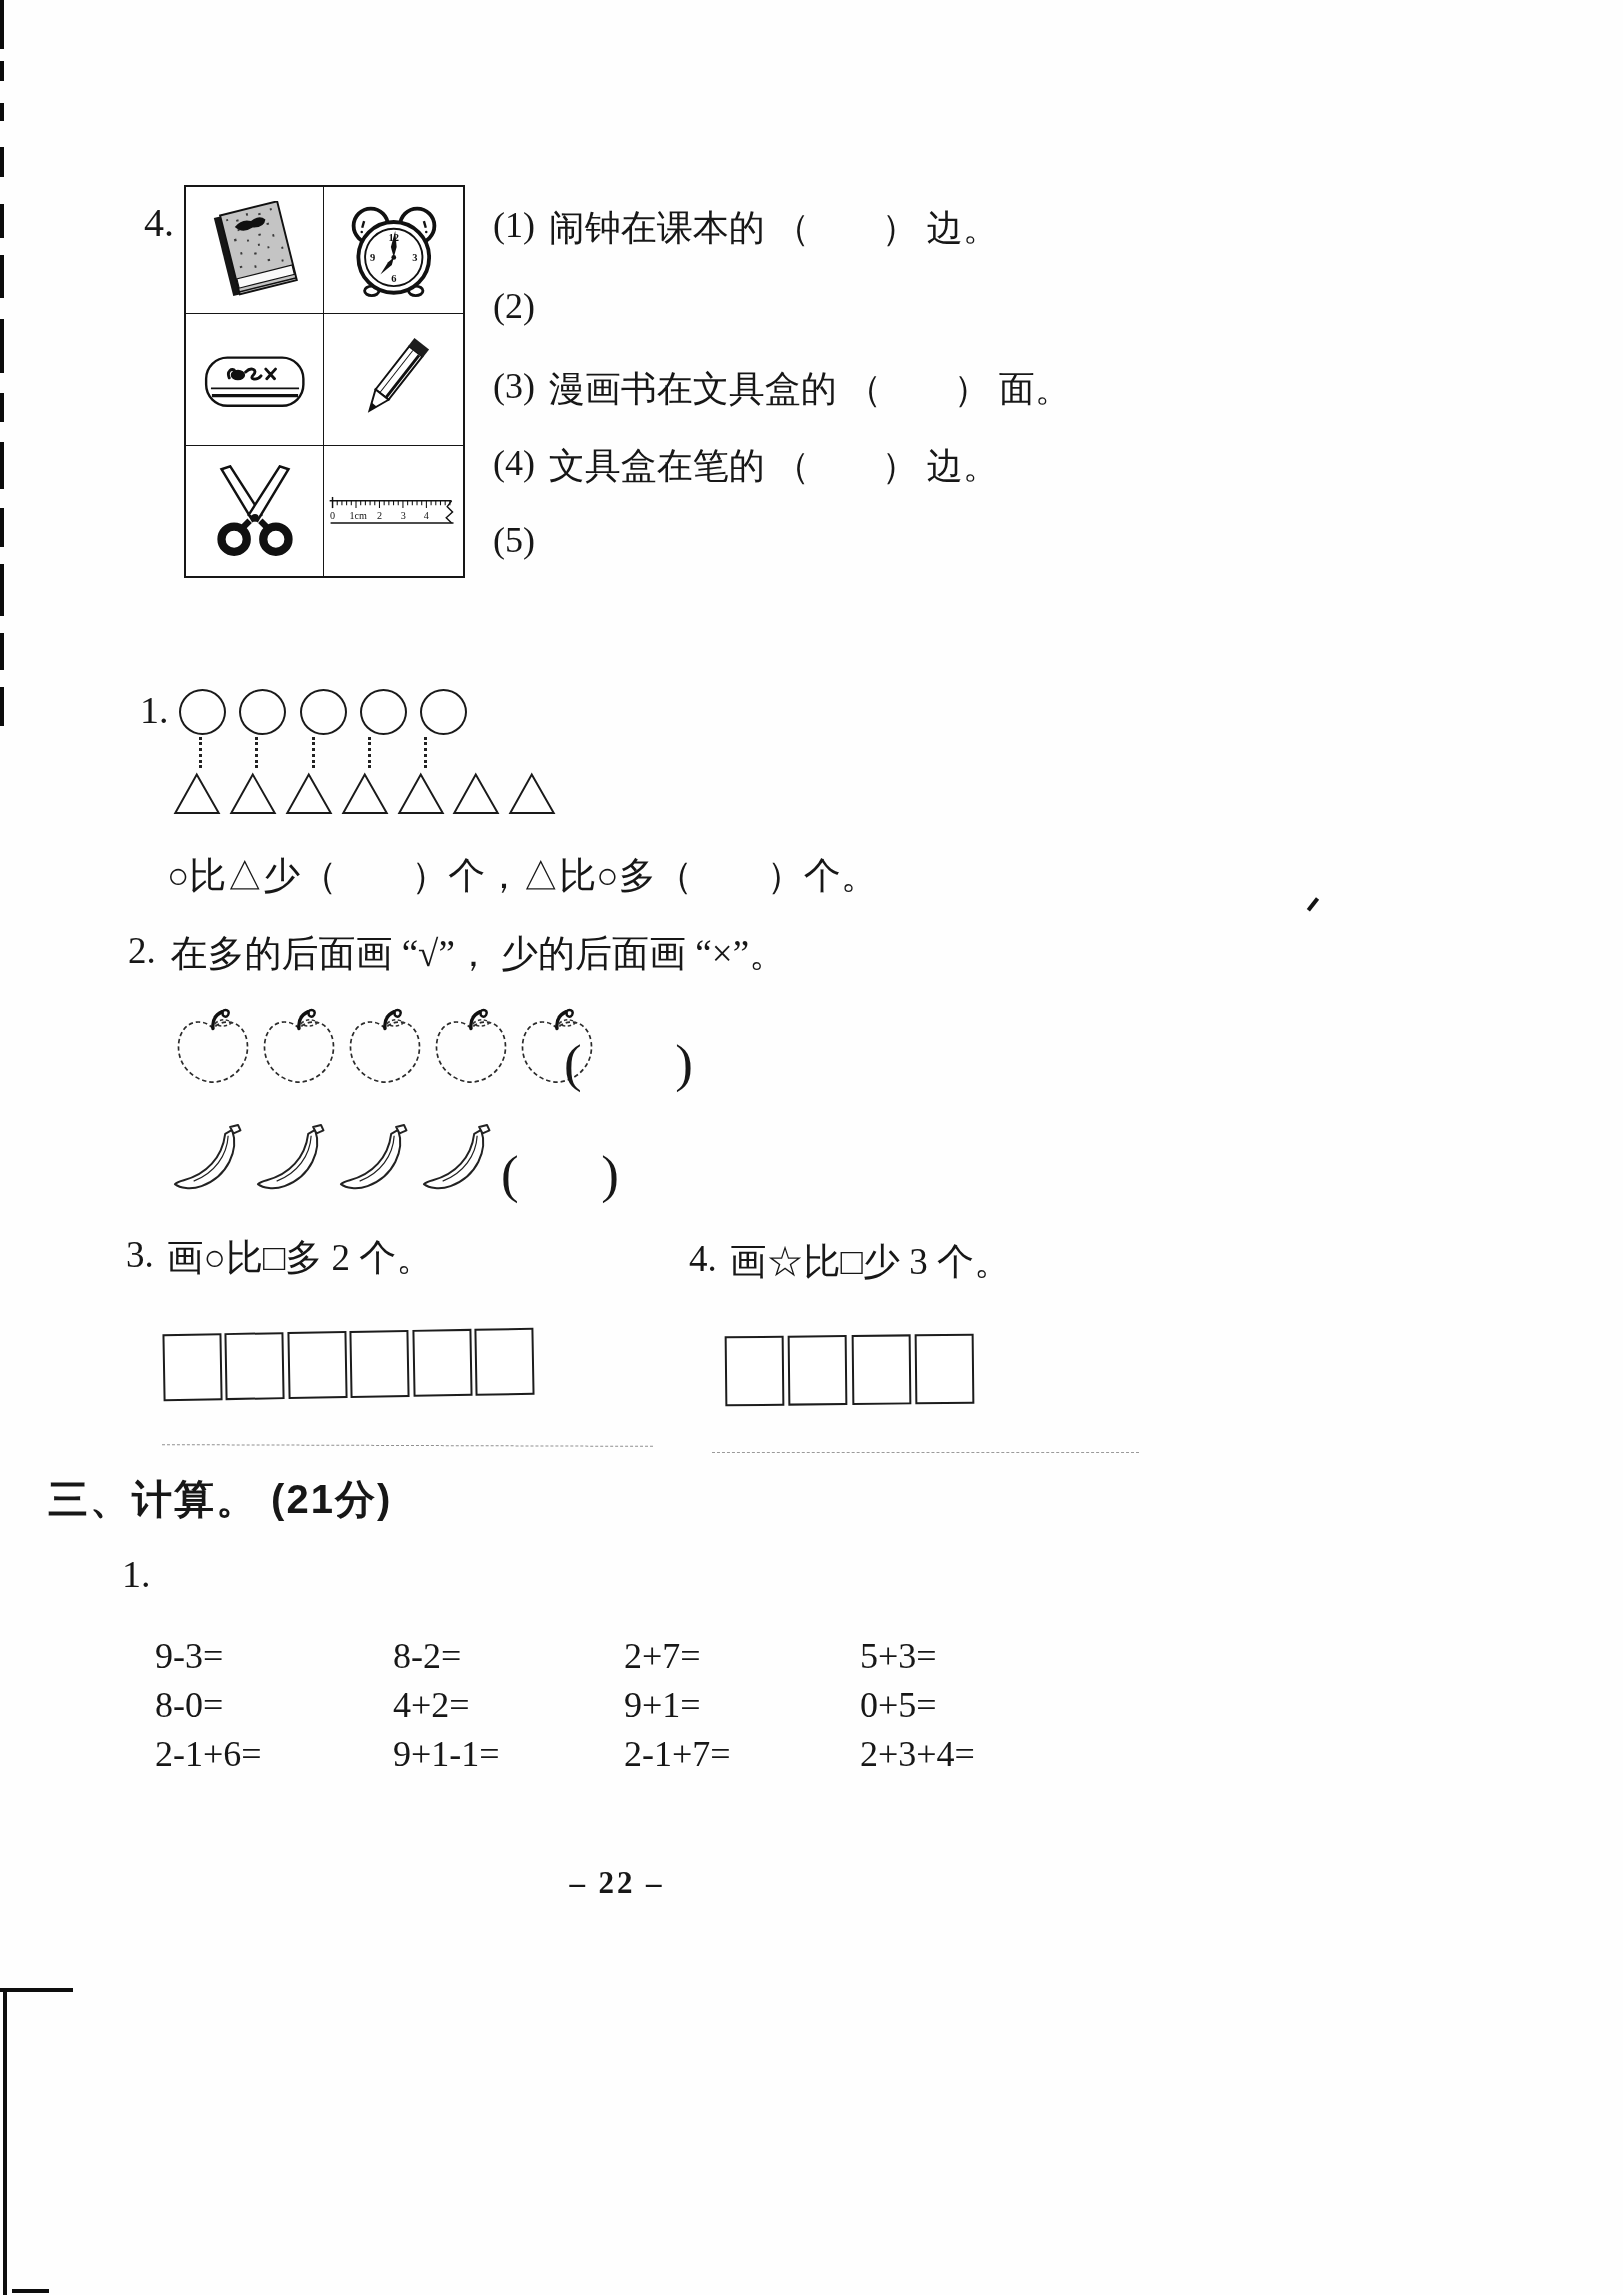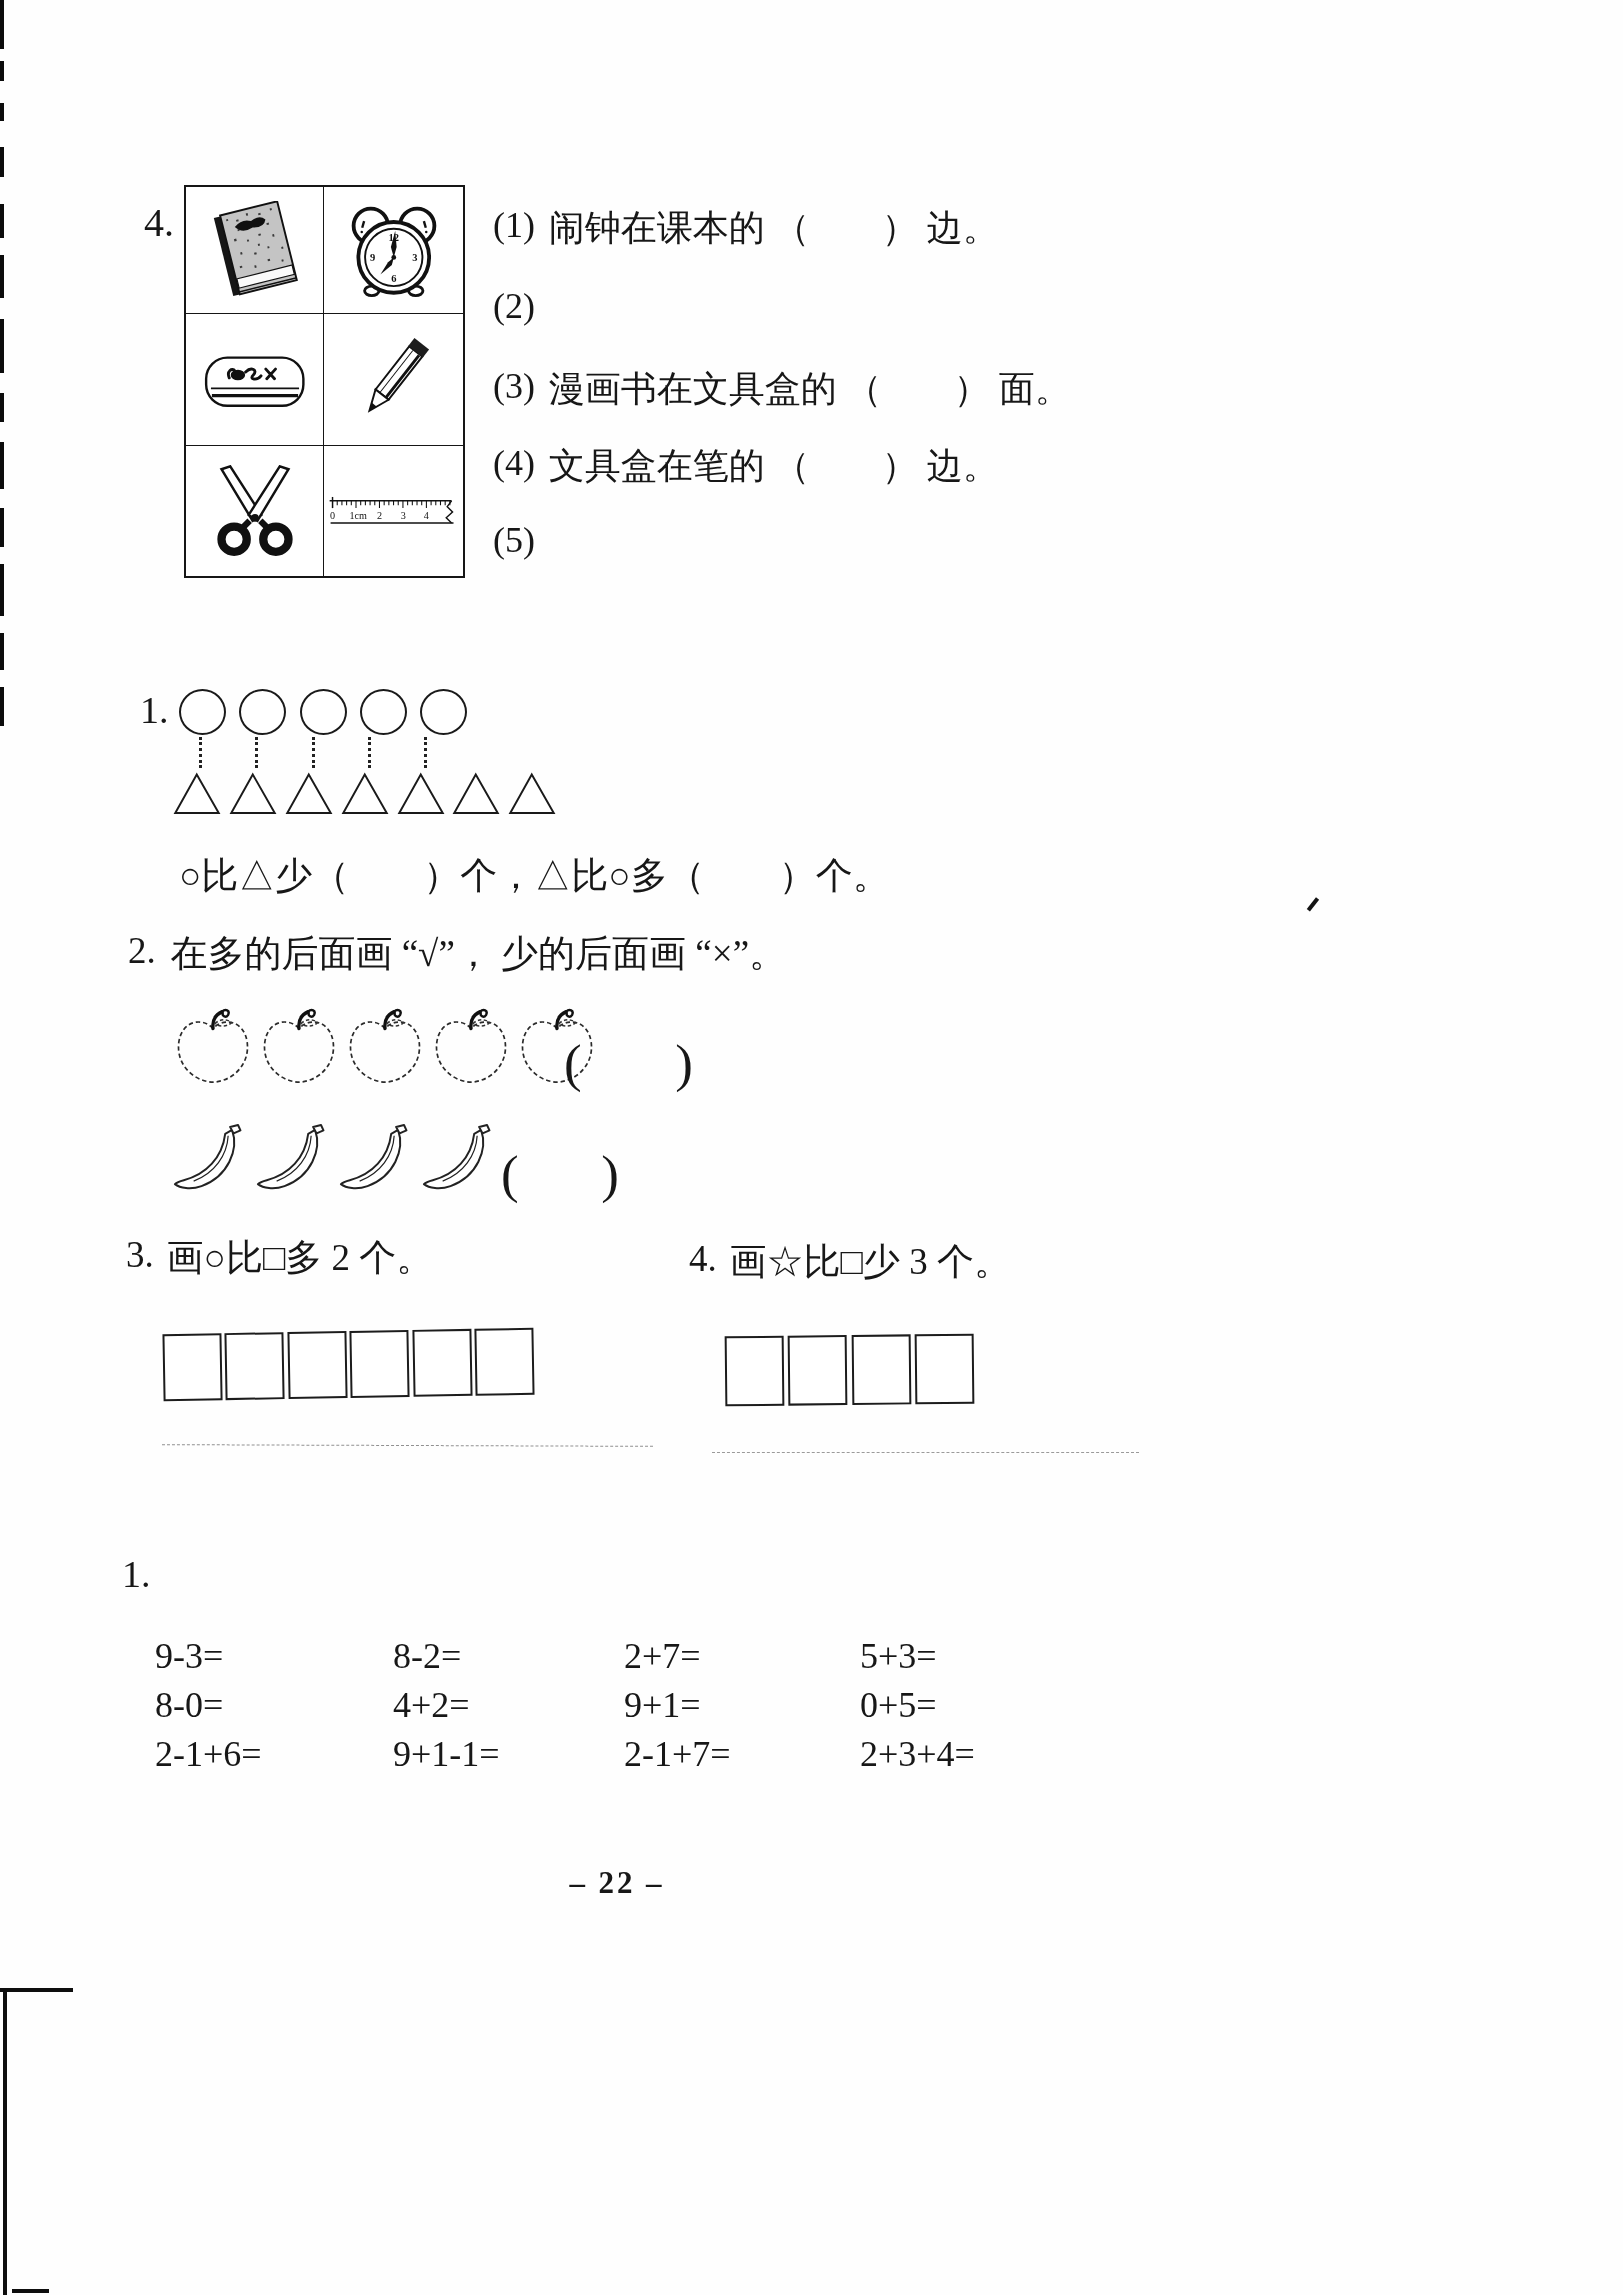--- a/index.html
+++ b/index.html
@@ -28,21 +28,21 @@
   .hei{font-family:"Liberation Sans",sans-serif;font-weight:700;}
   .sec2-head{position:absolute;left:48px;top:610px;font-size:40px;letter-spacing:2px;}
   .q-num{font-size:38px;}
   .s2q1-num{position:absolute;left:140px;top:688px;}
   .circles-row{position:absolute;left:179px;top:689px;display:flex;gap:13.3px;}
   .circle-shape{width:43px;height:42px;border:2px solid #1a1a1a;border-radius:50%;background:#fff;}
   .dots-row{position:absolute;left:179px;top:737px;display:flex;gap:13.3px;}
   .dot-cell{width:43px;display:flex;justify-content:center;}
   .dot-line{width:0;height:31px;border-left:3.4px dotted #222;}
   .tris-row{position:absolute;left:173px;top:772px;display:flex;gap:7.9px;}
-  .compare-line{position:absolute;left:179px;top:851px;font-size:37px;white-space:nowrap;}
+  .compare-line{position:absolute;left:167px;top:851px;font-size:37px;white-space:nowrap;}
   .s2q2-row{position:absolute;left:128px;top:929px;display:flex;gap:14.7px;font-size:37px;white-space:nowrap;}
   .apples-row{position:absolute;left:171px;top:1007px;display:flex;gap:2px;}
   .paren-blank{position:absolute;font-size:53px;line-height:1;display:flex;justify-content:space-between;}
   .paren-apple{left:564px;top:1037px;width:129px;}
   .paren-banana{left:501px;top:1148px;width:118px;}
   .bananas-row{position:absolute;left:165px;top:1123px;display:flex;gap:4.9px;}
   .s2q3-row{position:absolute;left:126px;top:1233px;display:flex;gap:12.8px;font-size:37px;white-space:nowrap;}
   .s2q4-row{position:absolute;left:689px;top:1237px;display:flex;gap:12.8px;font-size:37px;white-space:nowrap;}
   .squares-a{position:absolute;left:163px;top:1331px;display:flex;gap:3.4px;transform:rotate(-1deg);}
   .squares-b{position:absolute;left:725px;top:1335px;display:flex;gap:4.4px;transform:rotate(-0.6deg);}
@@ -351,20 +351,21 @@
   <div class="squares-b" id="squares-b">
       <div class="sq"></div>
       <div class="sq"></div>
       <div class="sq"></div>
       <div class="sq"></div>
     </div>
 
   <div class="divider div-left"></div>
   <div class="divider div-right"></div>
 
+  <div class="sec3-head hei">三、计算。 (21分)</div>
   <div class="s3q1">
     <span>1.</span>
   </div>
   <div class="arith" id="arith-grid">
       <div>9-3=</div>
       <div>8-2=</div>
       <div>2+7=</div>
       <div>5+3=</div>
       <div>8-0=</div>
       <div>4+2=</div>

